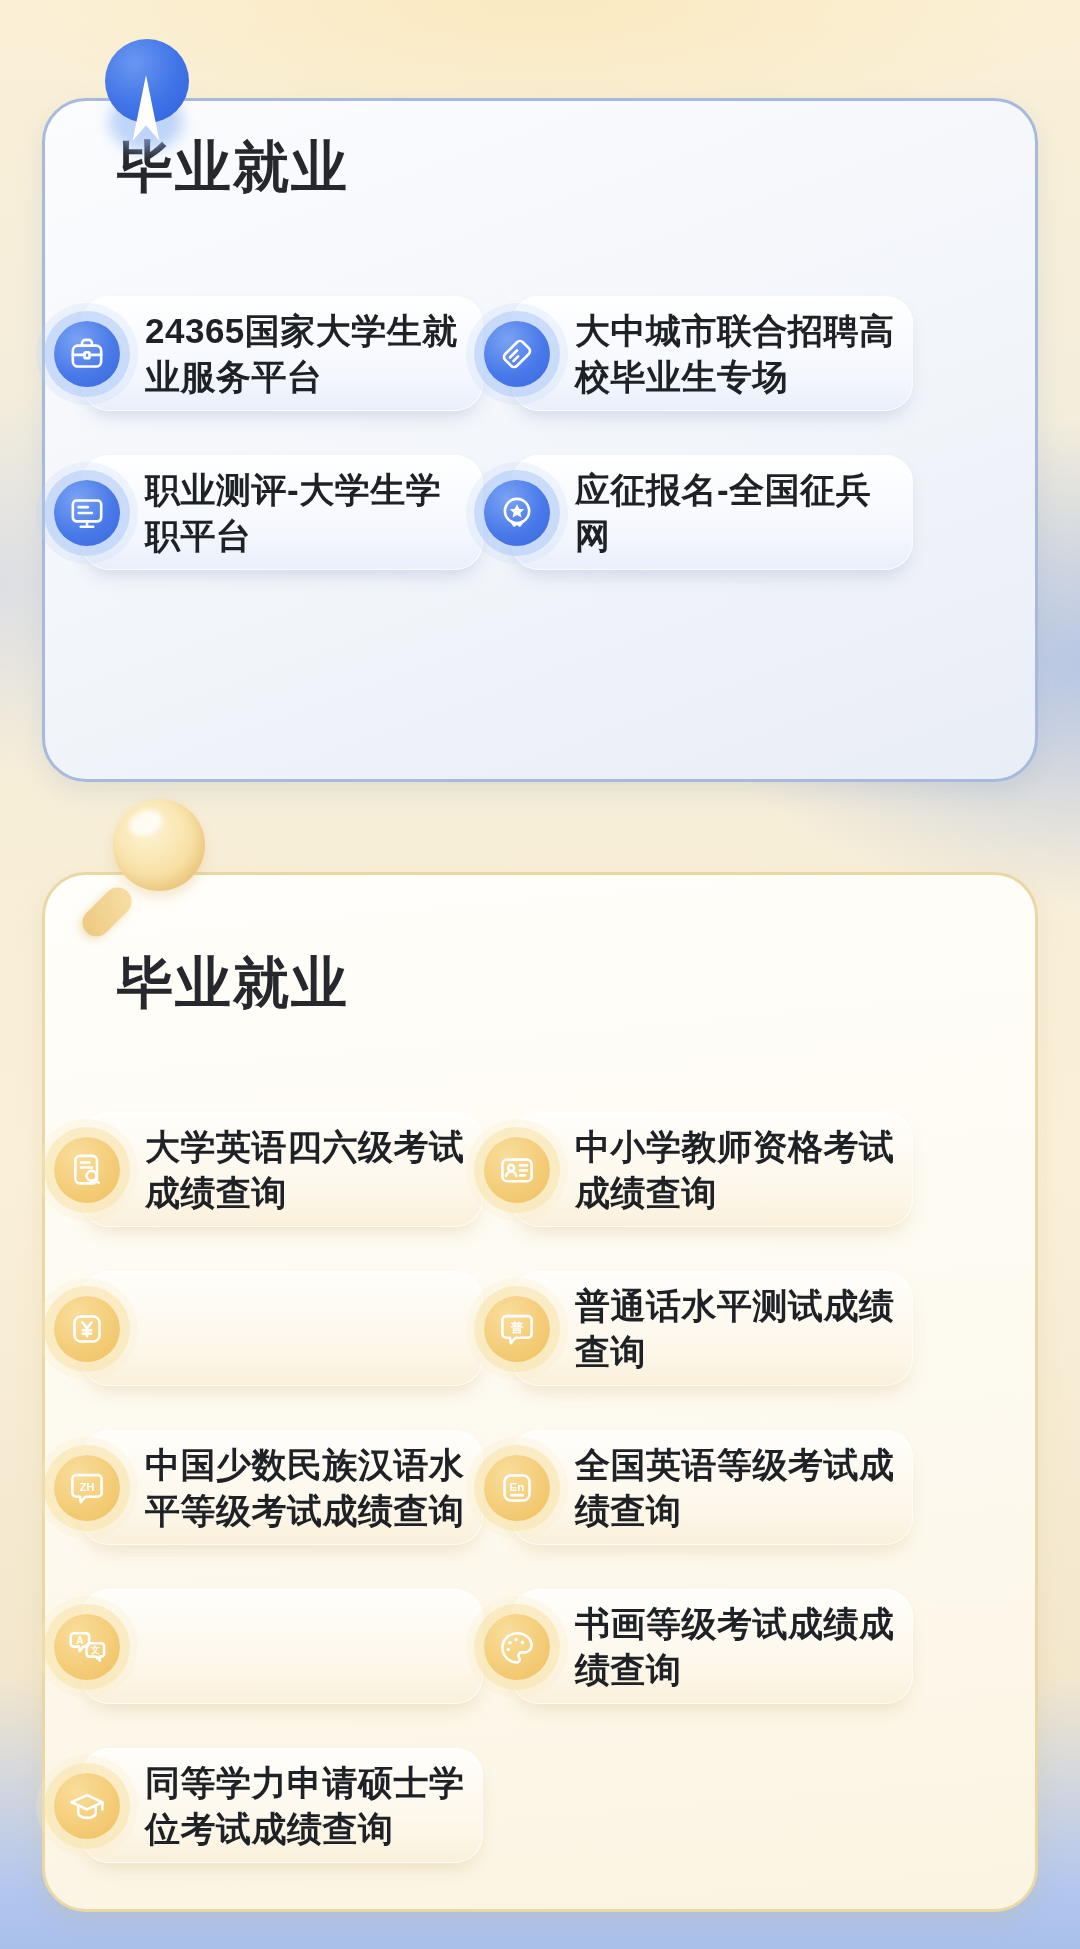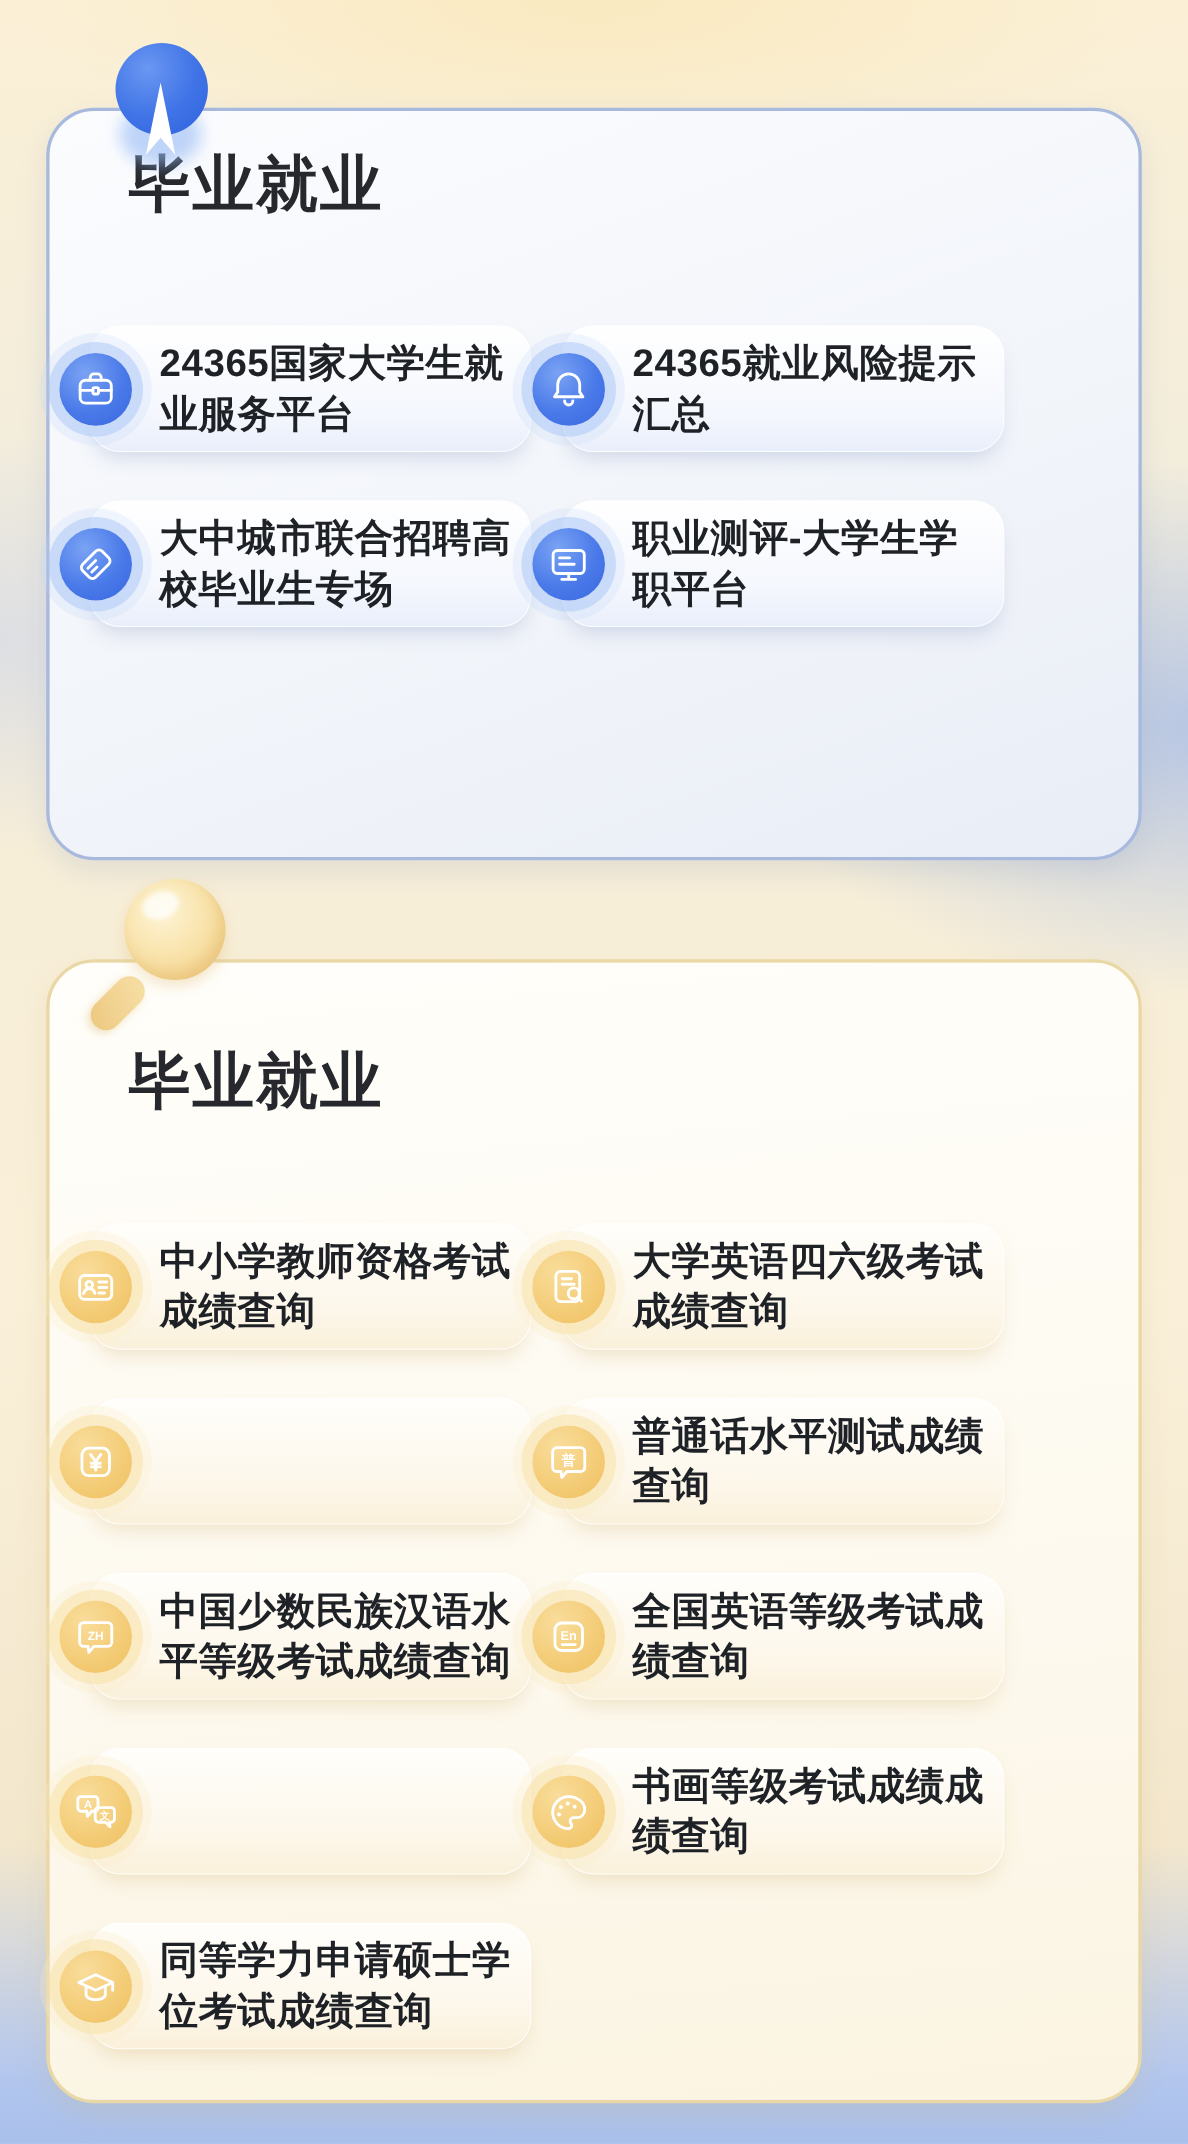--- a/index.html
+++ b/index.html
@@ -139,78 +139,79 @@
               <rect x="7" y="14" width="34" height="25" rx="6"></rect>
               <path d="M7 25h14M27 25h14"></path>
               <rect x="21" y="22" width="6" height="7" rx="1.5"></rect>
             </svg>
           </span>
           <span class="label">24365国家大学生就业服务平台</span>
         </div>
         <div class="pill">
           <span class="icon-wrap">
             <svg viewBox="0 0 48 48" fill="none" stroke="#fff" stroke-width="2.6" stroke-linecap="round" stroke-linejoin="round">
-              <path d="M24 7a12 12 0 0 1 12 12v8l3.5 5h-31L12 27v-8A12 12 0 0 1 24 7z"></path>
-              <path d="M19.5 36.5a4.5 4.5 0 0 0 9 0"></path>
-            </svg>
-          </span>
-          <span class="label">24365就业风险提示汇总</span>
-        </div>
-        <div class="pill">
-          <span class="icon-wrap">
-            <svg viewBox="0 0 48 48" fill="none" stroke="#fff" stroke-width="2.6" stroke-linecap="round" stroke-linejoin="round">
               <g transform="rotate(-45 24 24)">
                 <rect x="9" y="14" width="30" height="20" rx="5"></rect>
                 <path d="M15 21h12M15 27h8"></path>
               </g>
             </svg>
           </span>
           <span class="label">大中城市联合招聘高校毕业生专场</span>
         </div>
         <div class="pill">
           <span class="icon-wrap">
             <svg viewBox="0 0 48 48" fill="none" stroke="#fff" stroke-width="2.6" stroke-linecap="round" stroke-linejoin="round">
               <rect x="7" y="9" width="34" height="25" rx="4.5"></rect>
               <path d="M14 17h11M14 24h16"></path>
               <path d="M24 34v5.5M16.5 40.5h15"></path>
             </svg>
           </span>
           <span class="label">职业测评-大学生学职平台</span>
+        </div>
+        <div class="pill">
+          <span class="icon-wrap">
+            <svg viewBox="0 0 48 48" fill="none" stroke="#fff" stroke-width="2.6" stroke-linecap="round" stroke-linejoin="round">
+              <circle cx="24" cy="21.5" r="14.5"></circle>
+              <path d="M24 13.5l2.6 5.4 5.9.7-4.4 4.1 1.2 5.8-5.3-3-5.3 3 1.2-5.8-4.4-4.1 5.9-.7z" fill="#fff" stroke="none"></path>
+              <path d="M17.5 34.5l3.2 4.5 3.3-2.8 3.3 2.8 3.2-4.5"></path>
+            </svg>
+          </span>
+          <span class="label">应征报名-全国征兵网</span>
         </div>
       </div>
   </section>
 
   <section class="card card-yellow">
     <div class="badge badge-yellow">
       <span class="handle"></span>
       <span class="lens"></span>
     </div>
     <h2 class="card-title">毕业就业</h2>
     <div class="grid">
         <div class="pill">
           <span class="icon-wrap">
             <svg viewBox="0 0 48 48" fill="none" stroke="#fff" stroke-width="2.6" stroke-linecap="round" stroke-linejoin="round">
+              <rect x="10" y="7" width="26" height="33" rx="5.5"></rect>
+              <path d="M17 15h10M17 21h13"></path>
+              <circle cx="29.5" cy="31" r="6"></circle>
+              <path d="M34 35.5L38 39.5"></path>
+            </svg>
+          </span>
+          <span class="label">大学英语四六级考试成绩查询</span>
+        </div>
+        <div class="pill">
+          <span class="icon-wrap">
+            <svg viewBox="0 0 48 48" fill="none" stroke="#fff" stroke-width="2.6" stroke-linecap="round" stroke-linejoin="round">
               <rect x="6.5" y="11.5" width="35" height="26" rx="5.5"></rect>
               <circle cx="17" cy="21.5" r="3.6"></circle>
               <path d="M10.8 31c1.2-3.6 3.4-5.4 6.2-5.4s5 1.8 6.2 5.4"></path>
               <path d="M27.5 18.5h8.5M27.5 24.5h8.5M27.5 30.5h6"></path>
             </svg>
           </span>
           <span class="label">中小学教师资格考试成绩查询</span>
-        </div>
-        <div class="pill">
-          <span class="icon-wrap">
-            <svg viewBox="0 0 48 48" fill="none" stroke="#fff" stroke-width="2.6" stroke-linecap="round" stroke-linejoin="round">
-              <rect x="10" y="7" width="26" height="33" rx="5.5"></rect>
-              <path d="M17 15h10M17 21h13"></path>
-              <circle cx="29.5" cy="31" r="6"></circle>
-              <path d="M34 35.5L38 39.5"></path>
-            </svg>
-          </span>
-          <span class="label">大学英语四六级考试成绩查询</span>
         </div>
         <div class="pill">
           <span class="icon-wrap">
             <svg viewBox="0 0 48 48" fill="none" stroke="#fff" stroke-width="2.6" stroke-linecap="round" stroke-linejoin="round">
               <rect x="9" y="9" width="30" height="30" rx="7.5"></rect>
               <path d="M18.5 16l5.5 7.5L29.5 16M24 23.5V33M19 25.5h10M19 29.5h10"></path>
             </svg>
           </span>
         </div>
         <div class="pill">

